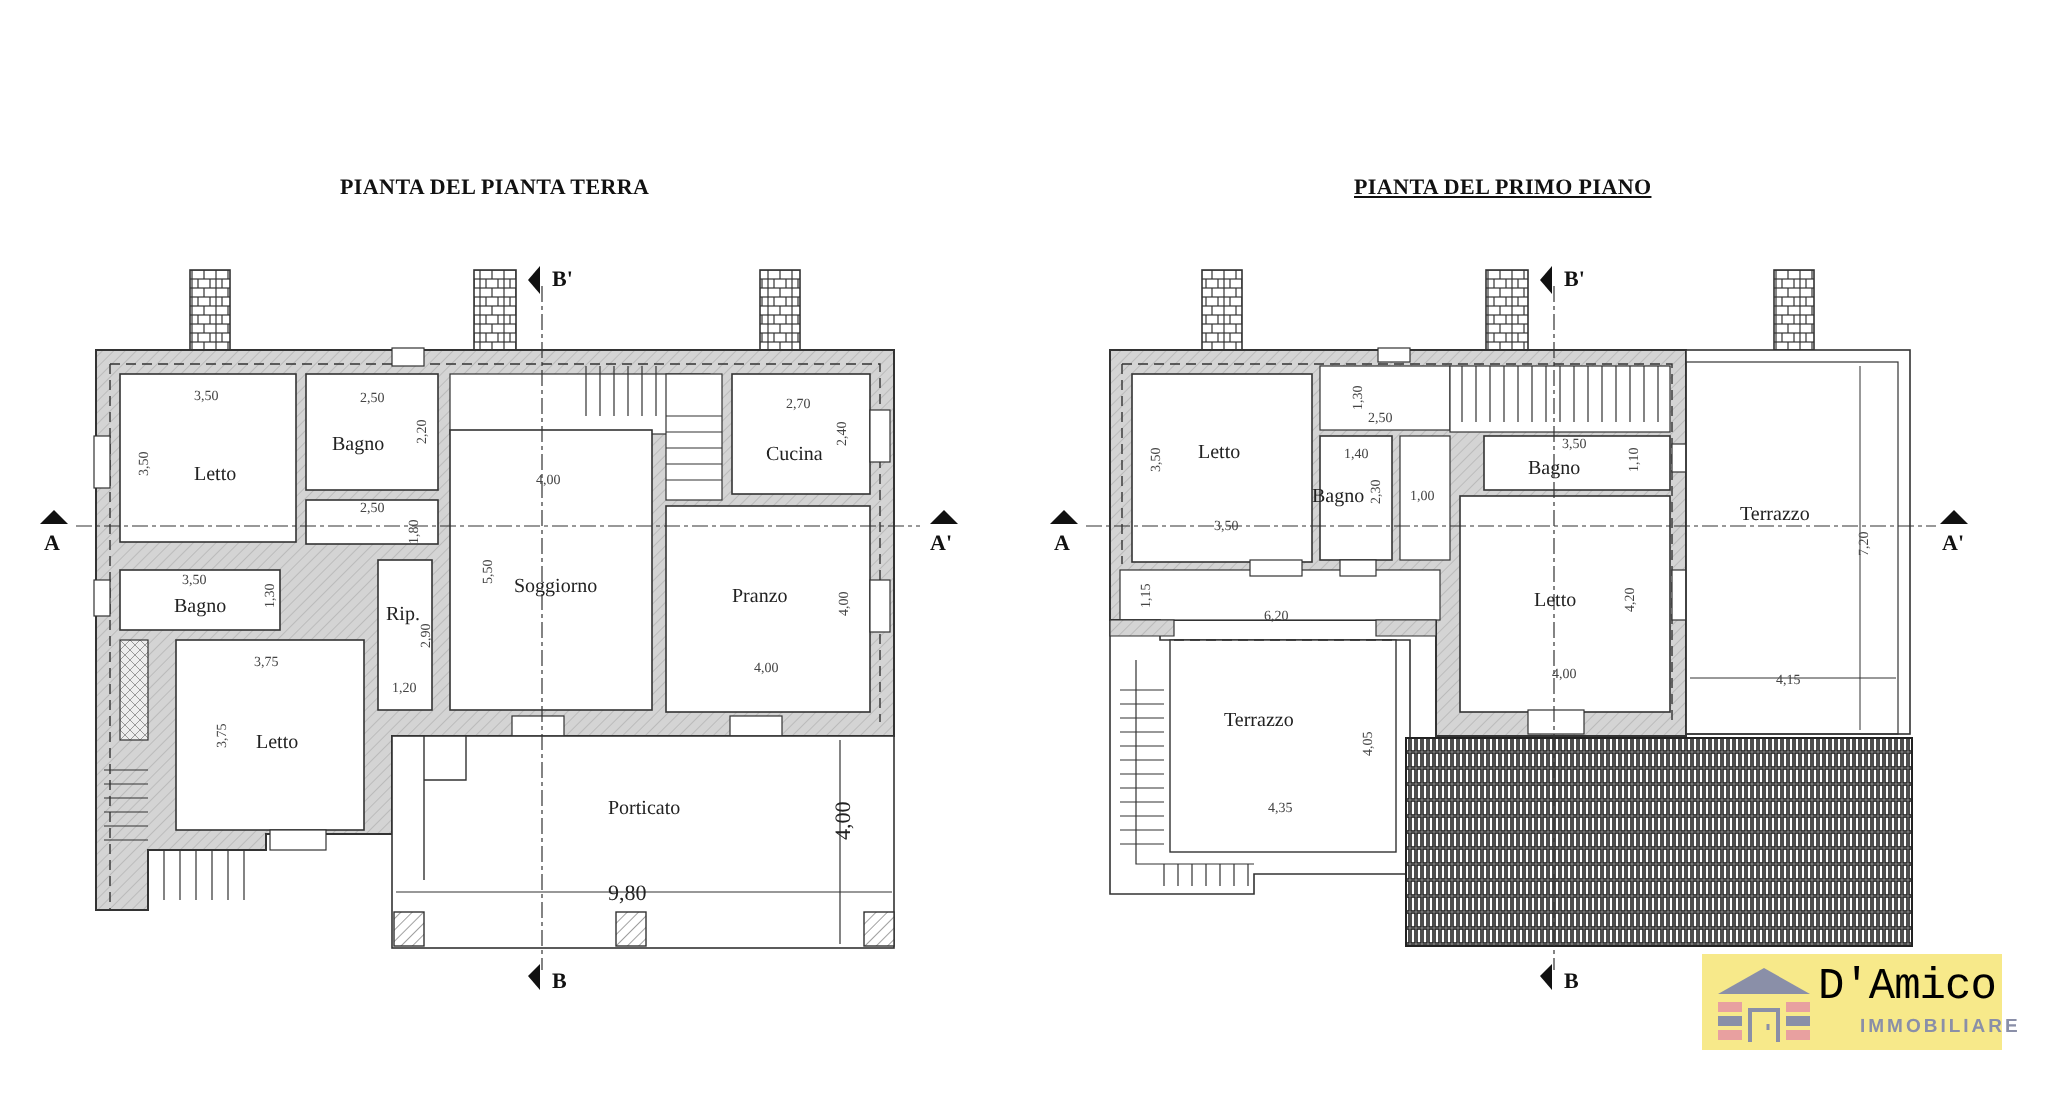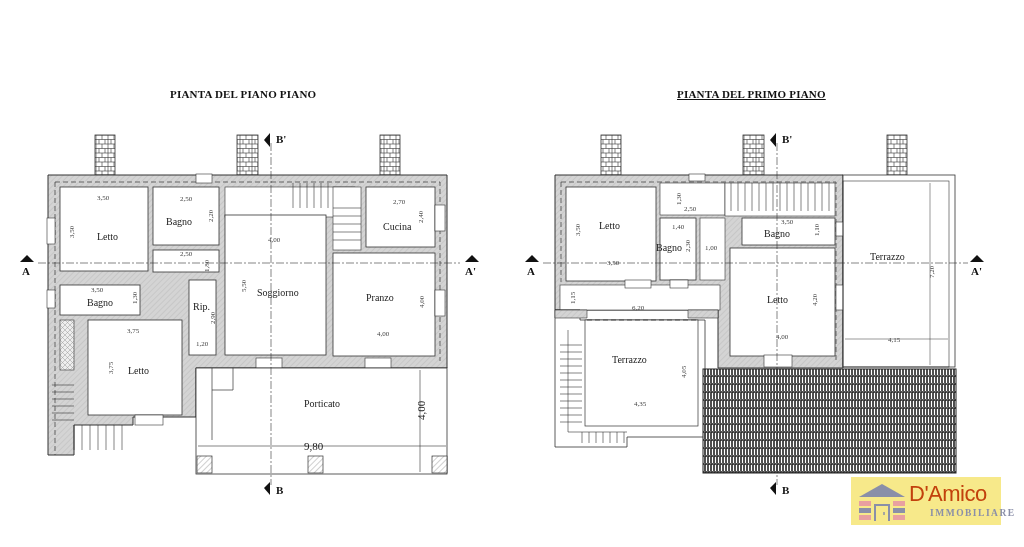--- a/index.html
+++ b/index.html
@@ -4,27 +4,27 @@
 <style>
   html,body{margin:0;padding:0;background:#fff;}
   body{width:1024px;height:547px;position:relative;overflow:hidden;font-family:"Liberation Serif","DejaVu Serif",serif;color:#111;}
   .title{position:absolute;font-weight:bold;font-size:11px;letter-spacing:0.2px;}
   svg{position:absolute;left:0;top:0;}
   .room{font-family:"Liberation Serif",serif;font-size:10px;fill:#222;}
   .dim{font-family:"Liberation Serif",serif;font-size:7px;fill:#444;}
   .dimbig{font-family:"Liberation Serif",serif;font-size:11px;fill:#222;}
   .sec{font-family:"Liberation Serif",serif;font-size:11px;font-weight:bold;fill:#111;}
   .logo{position:absolute;left:851px;top:477px;width:150px;height:48px;background:#f7e98a;}
-  .logo .brand{position:absolute;left:58px;top:4px;font-family:Liberation Sans, sans-serif;font-size:22px;color:#c2410c;letter-spacing:-0.5px;}
-  .logo .sub{position:absolute;left:58px;top:31px;font-family:Liberation Serif, serif;font-size:9.5px;font-weight:bold;color:#8a8fa8;letter-spacing:1.5px;padding-left:21px;}
+  .logo .brand{position:absolute;left:58px;top:4px;font-family:Liberation Mono, monospace;font-size:22px;color:#000000;letter-spacing:-0.5px;}
+  .logo .sub{position:absolute;left:58px;top:31px;font-family:Liberation Sans, sans-serif;font-size:9.5px;font-weight:bold;color:#8a8fa8;letter-spacing:1.5px;padding-left:21px;}
 </style>
 </head>
 <body>
 
-<div class="title" style="left:170px;top:88px;">PIANTA DEL PIANO PIANO</div>
+<div class="title" style="left:170px;top:88px;">PIANTA DEL PIANTA TERRA</div>
 <div class="title" style="left:677px;top:88px;text-decoration:underline;">PIANTA DEL PRIMO PIANO</div>
 
 <svg width="1024" height="547" viewBox="0 0 1024 547">
   <defs>
     <pattern id="hatch" width="4" height="4" patternUnits="userSpaceOnUse" patternTransform="rotate(45)">
       <rect width="4" height="4" fill="#d4d4d4"></rect>
       <line x1="0" y1="0" x2="0" y2="4" stroke="#bbb" stroke-width="1"></line>
     </pattern>
     <pattern id="bricks" width="12" height="9" patternUnits="userSpaceOnUse">
       <rect width="12" height="9" fill="#fff" stroke="#333" stroke-width="0.6"></rect>

